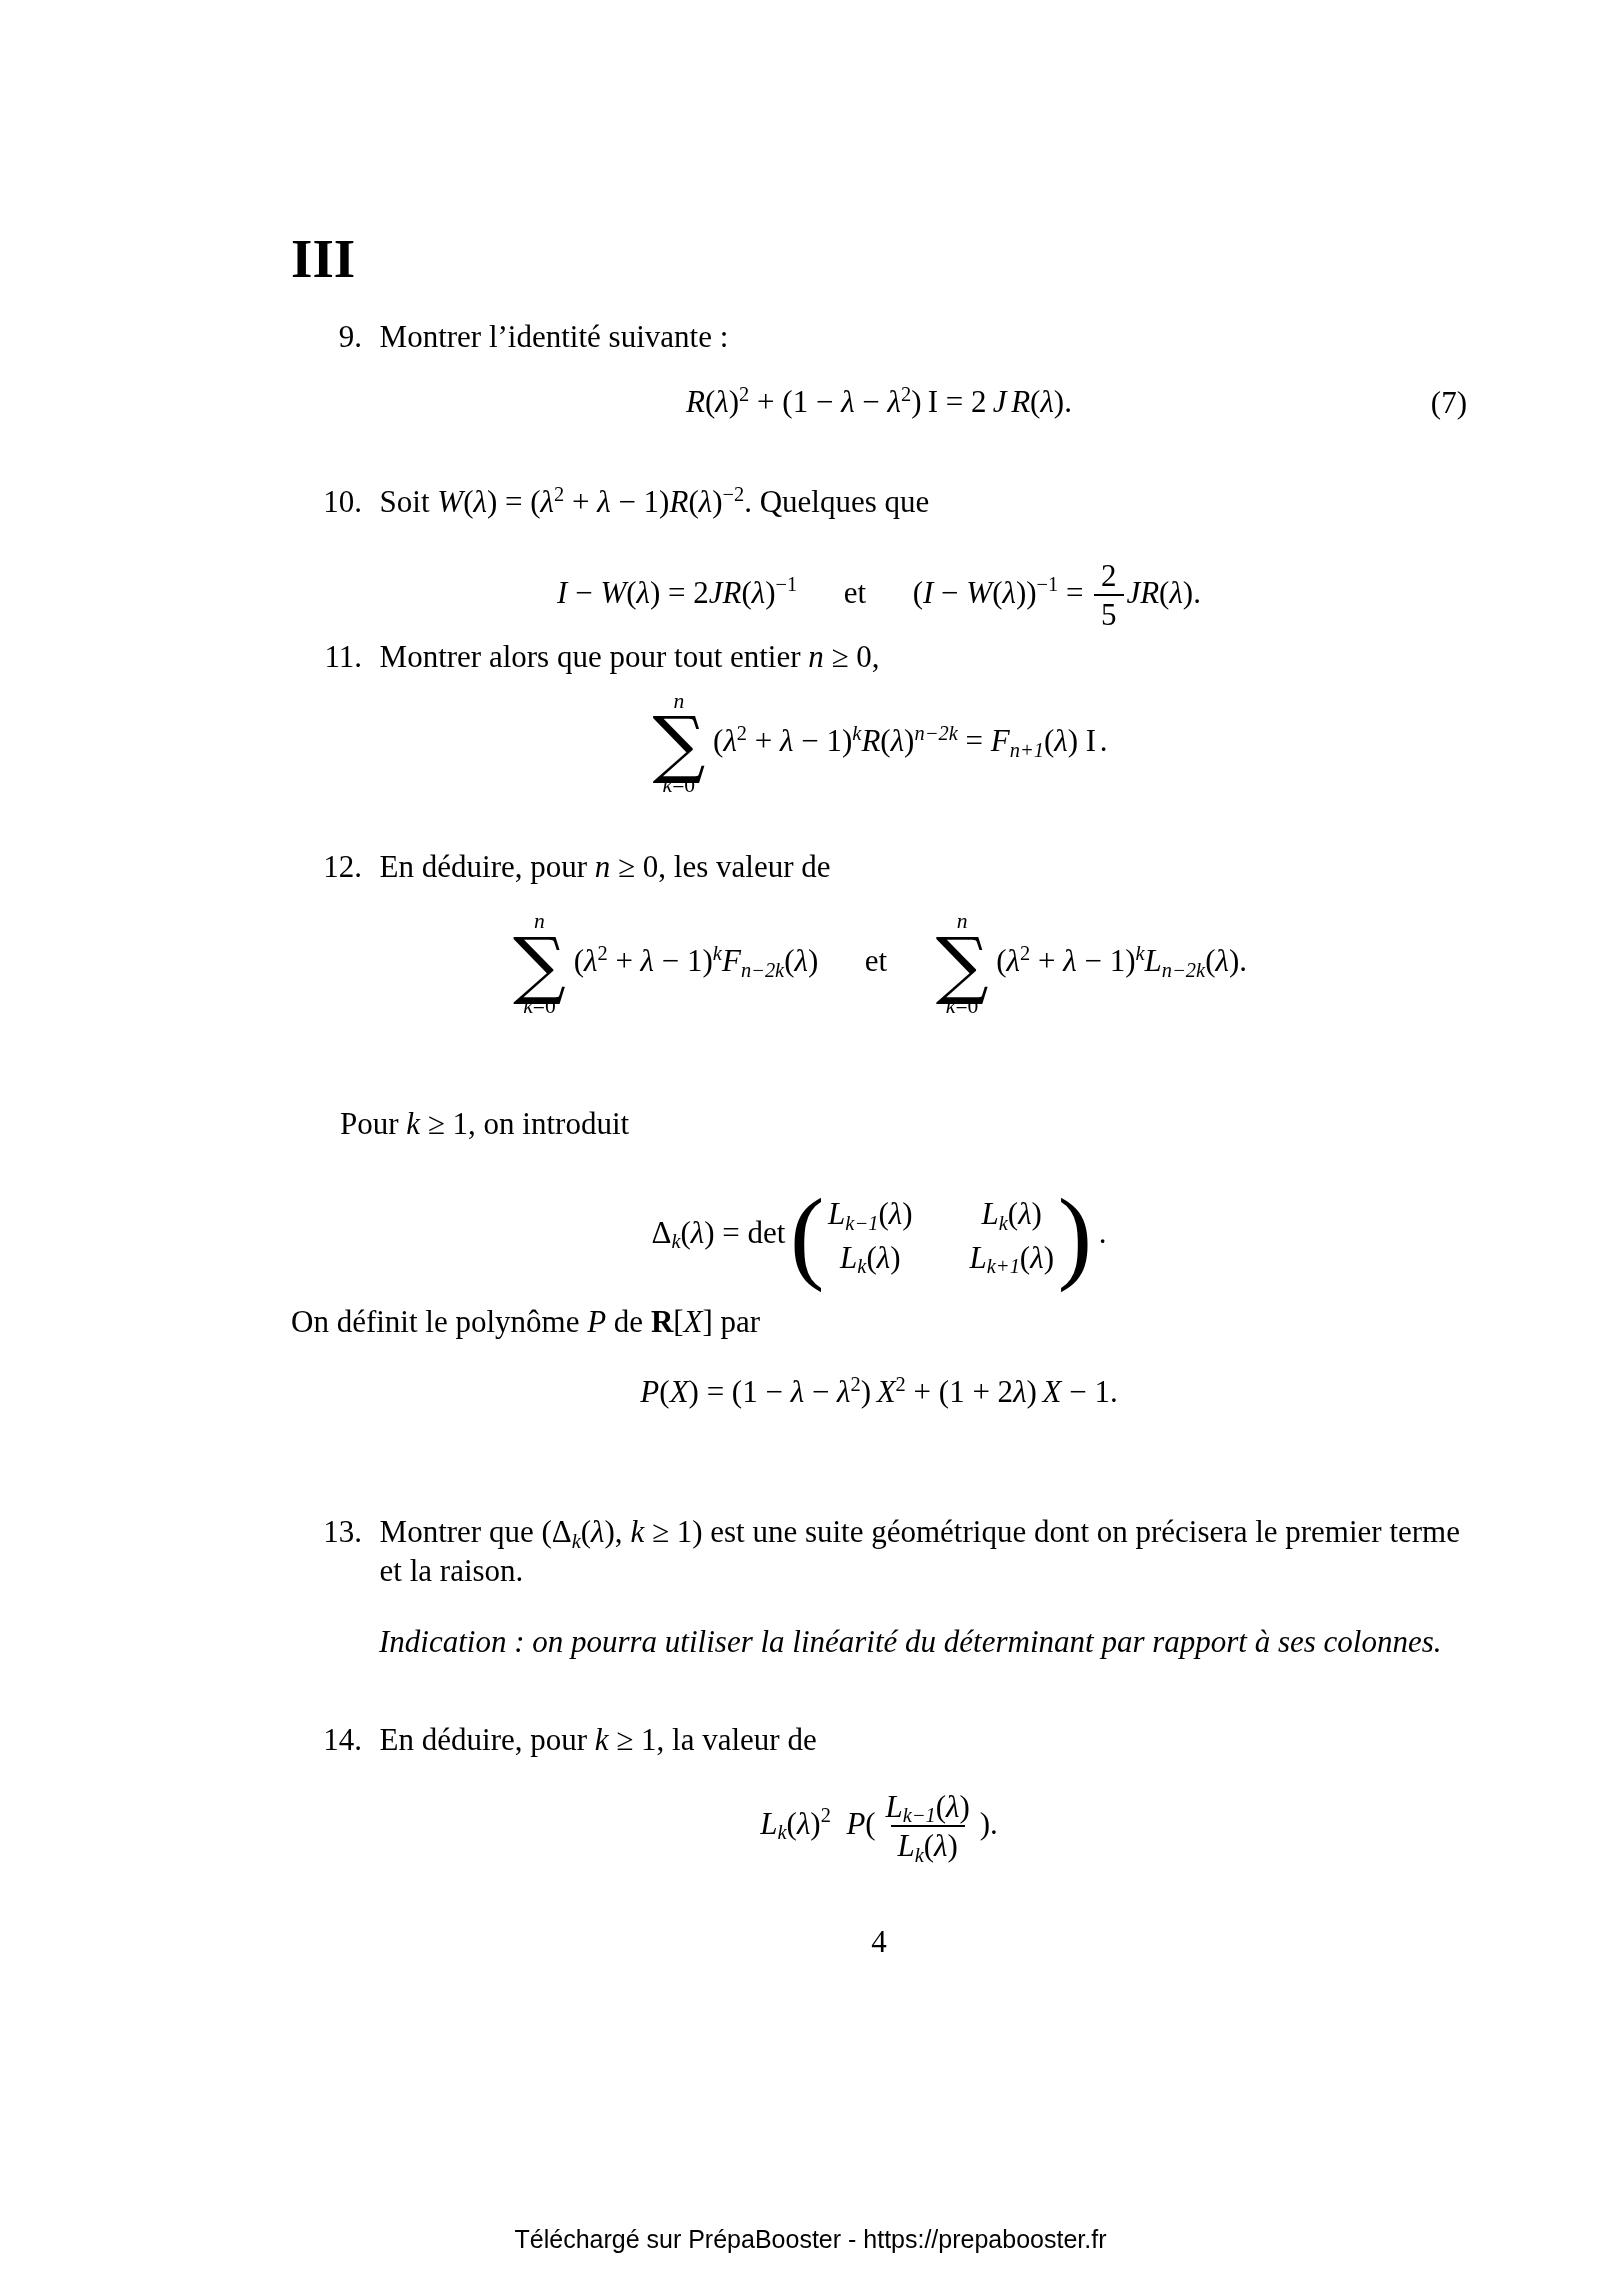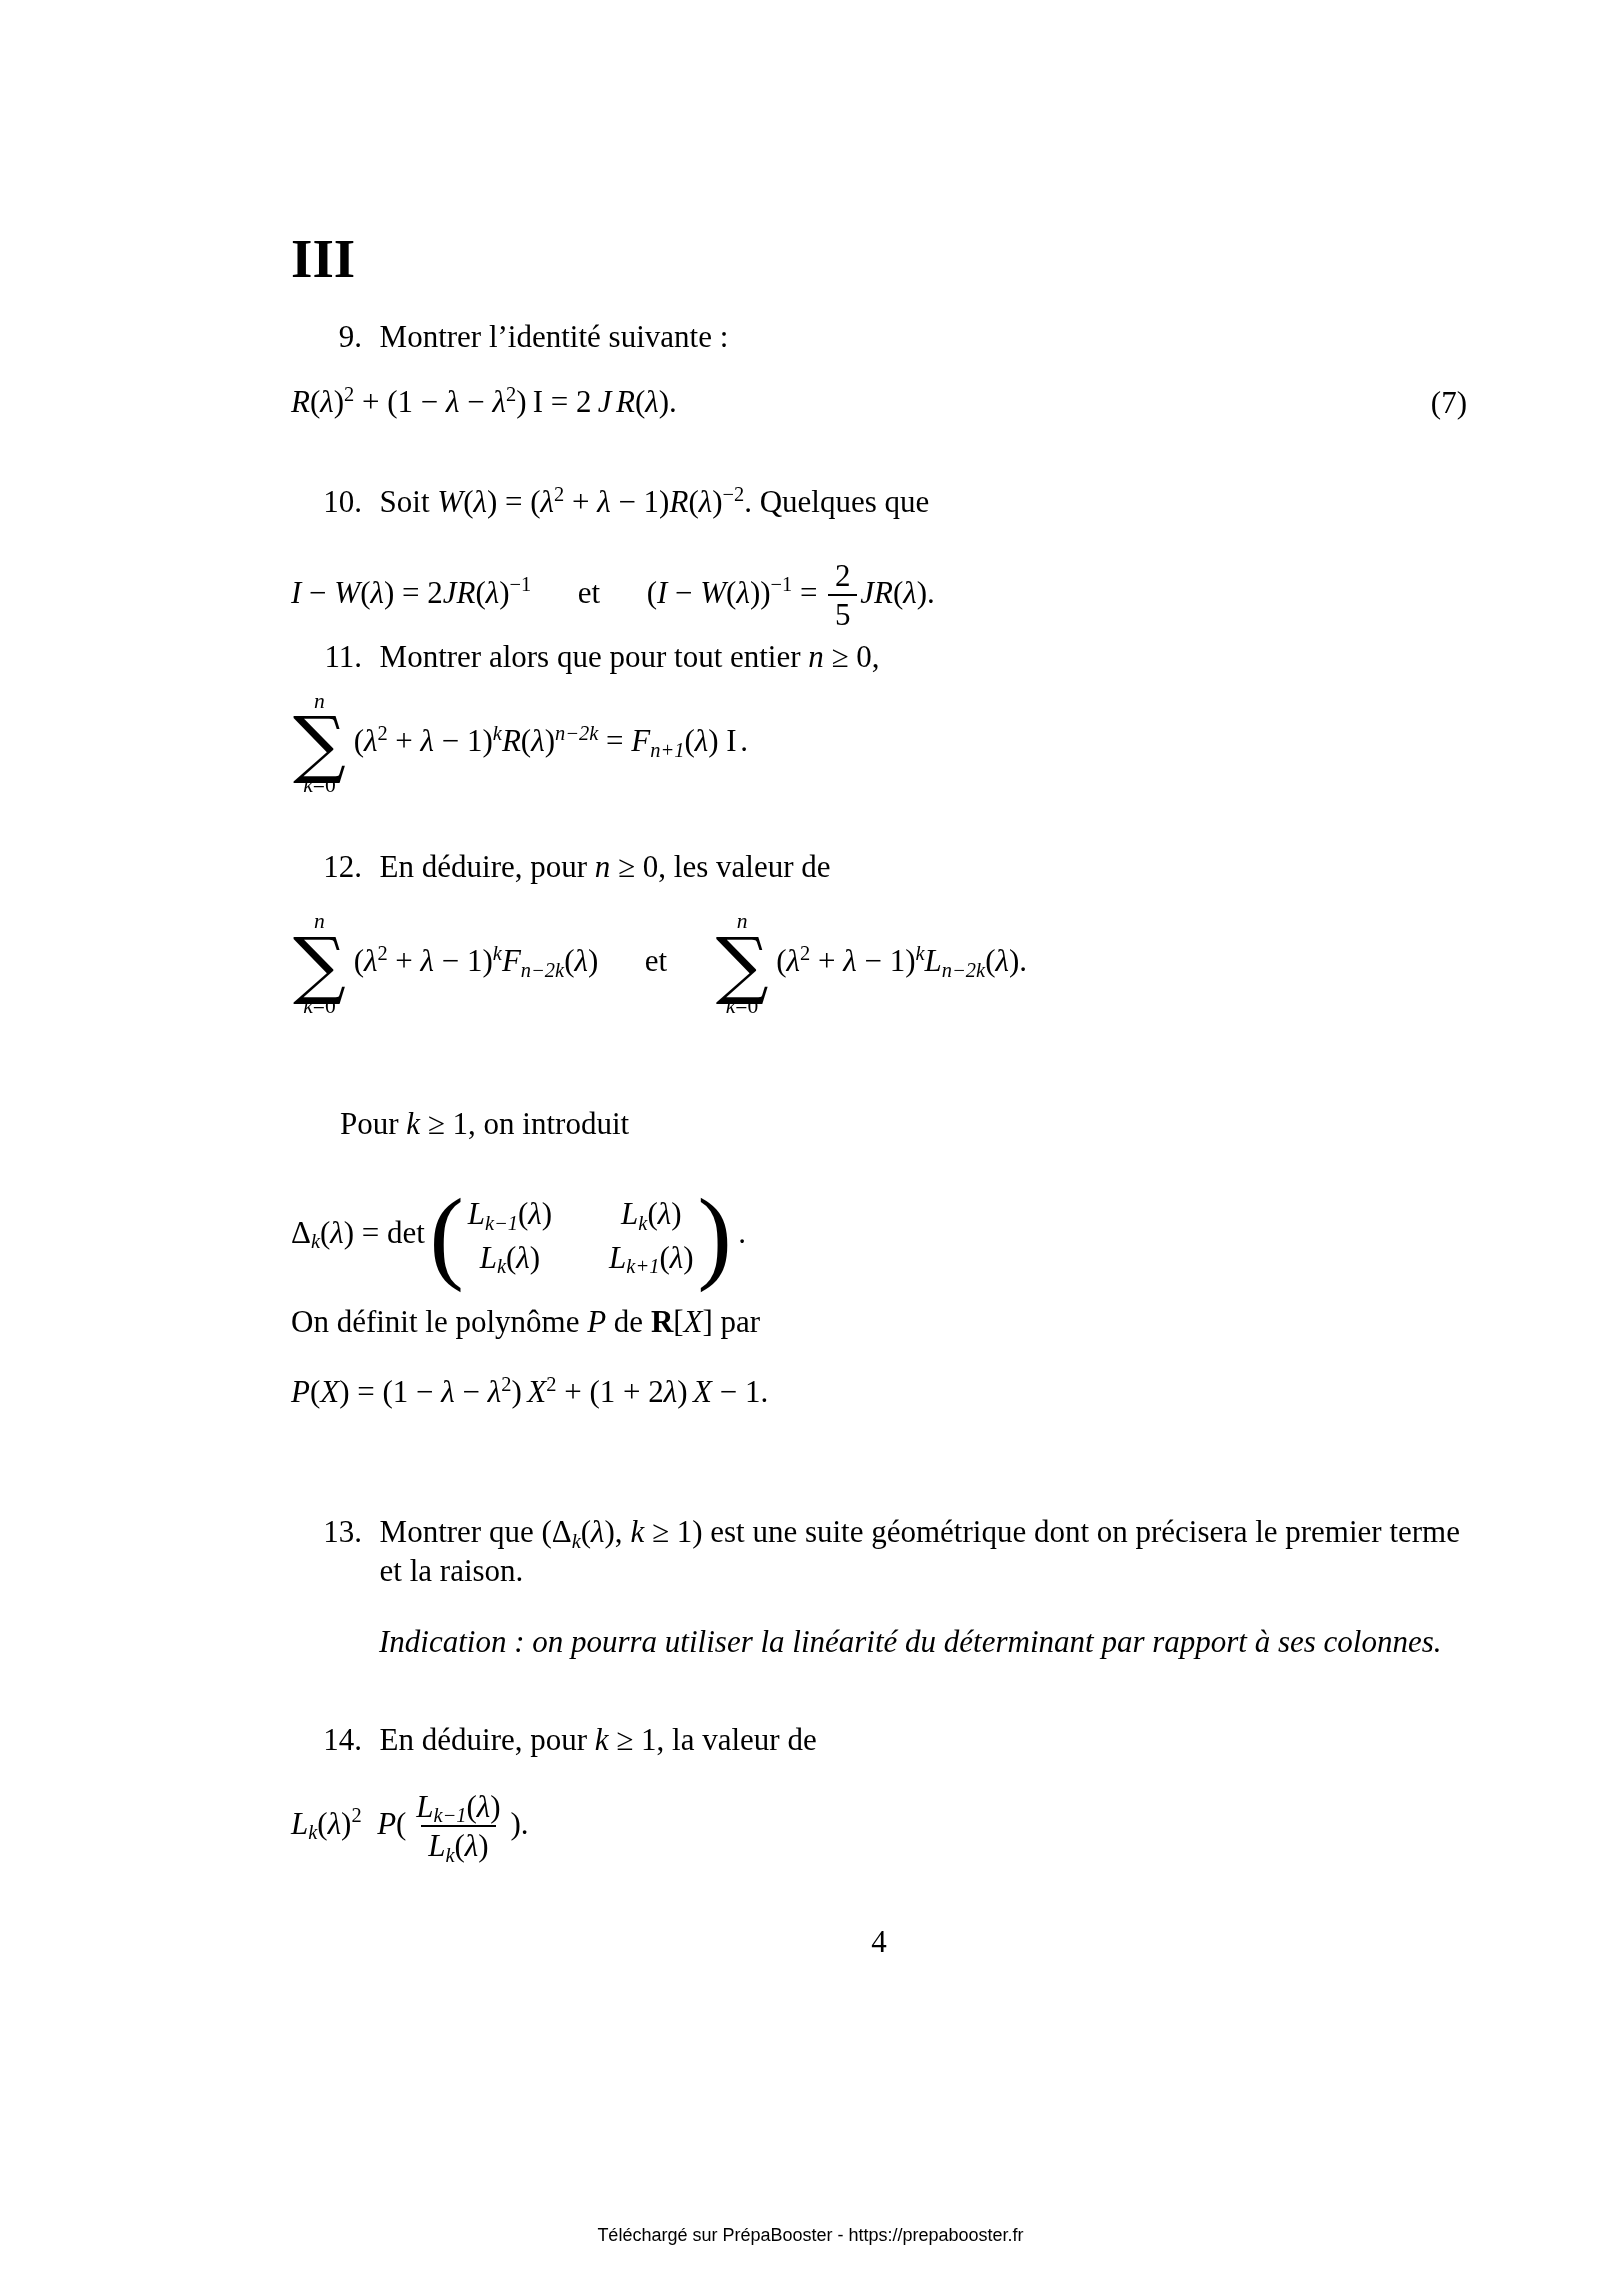--- a/index.html
+++ b/index.html
@@ -10,39 +10,39 @@
   .tnum{margin-right:45px;}
   .item{display:flex;}
   .inum{flex:0 0 71px;text-align:right;}
   .ibody{margin-left:17.6px;flex:1;font-family:Liberation Serif, serif;}
   .fml{white-space:pre-wrap;}
   .it{font-style:italic;}
   .bf{font-weight:bold;}
   .sup{font-size:66%;position:relative;top:-0.55em;line-height:0;}
   .sub{font-size:66%;position:relative;top:0.28em;line-height:0;}
   .hsp{display:inline-block;}
-  .eq{display:flex;justify-content:flex-start;align-items:center;position:relative;}
+  .eq{display:flex;justify-content:center;align-items:center;position:relative;}
   .eqtag{position:absolute;right:0;top:50%;transform:translateY(-50%);}
   .frac{display:inline-flex;flex-direction:column;align-items:center;vertical-align:middle;
         line-height:1.08;text-align:center;margin:0 2.9px;}
   .frac .num{padding:0 6.9px 2px;}
   .frac .den{border-top:2px solid #000;padding:2px 6.9px 0;}
   .sum{display:inline-flex;flex-direction:column;align-items:center;vertical-align:middle;
        line-height:1;margin:0 7.8px 0 2px;}
   .sum .lim{font-size:21.6px;line-height:23.5px;}
   .sum .op{font-size:74px;line-height:61px;font-family:"DejaVu Serif","DejaVu Sans",serif;}
   .mat2{display:inline-flex;align-items:center;vertical-align:middle;margin:0 2px;}
   .mat2 .par{font-size:103px;line-height:0;}
   .mat2 .cells{display:grid;grid-template-columns:auto auto;column-gap:57px;row-gap:4.9px;
                justify-items:center;padding:0 3.9px;}
   .indent{padding-left:49px;}
   .indic{font-style:italic;margin-left:88px;}
   .pagenum{text-align:center;margin-top:49px;}
   .footer{position:absolute;top:2225px;left:0;width:1621px;text-align:center;
-          font-family:"Liberation Sans","DejaVu Sans",sans-serif;font-size:18px;}
+          font-family:"Liberation Sans","DejaVu Sans",sans-serif;font-size:25px;}
 </style>
 </head>
 <body>
 
 <div class="page">
   <div class="content">
 
     <div class="title">
       <span class="tnum">III</span>
     </div>

